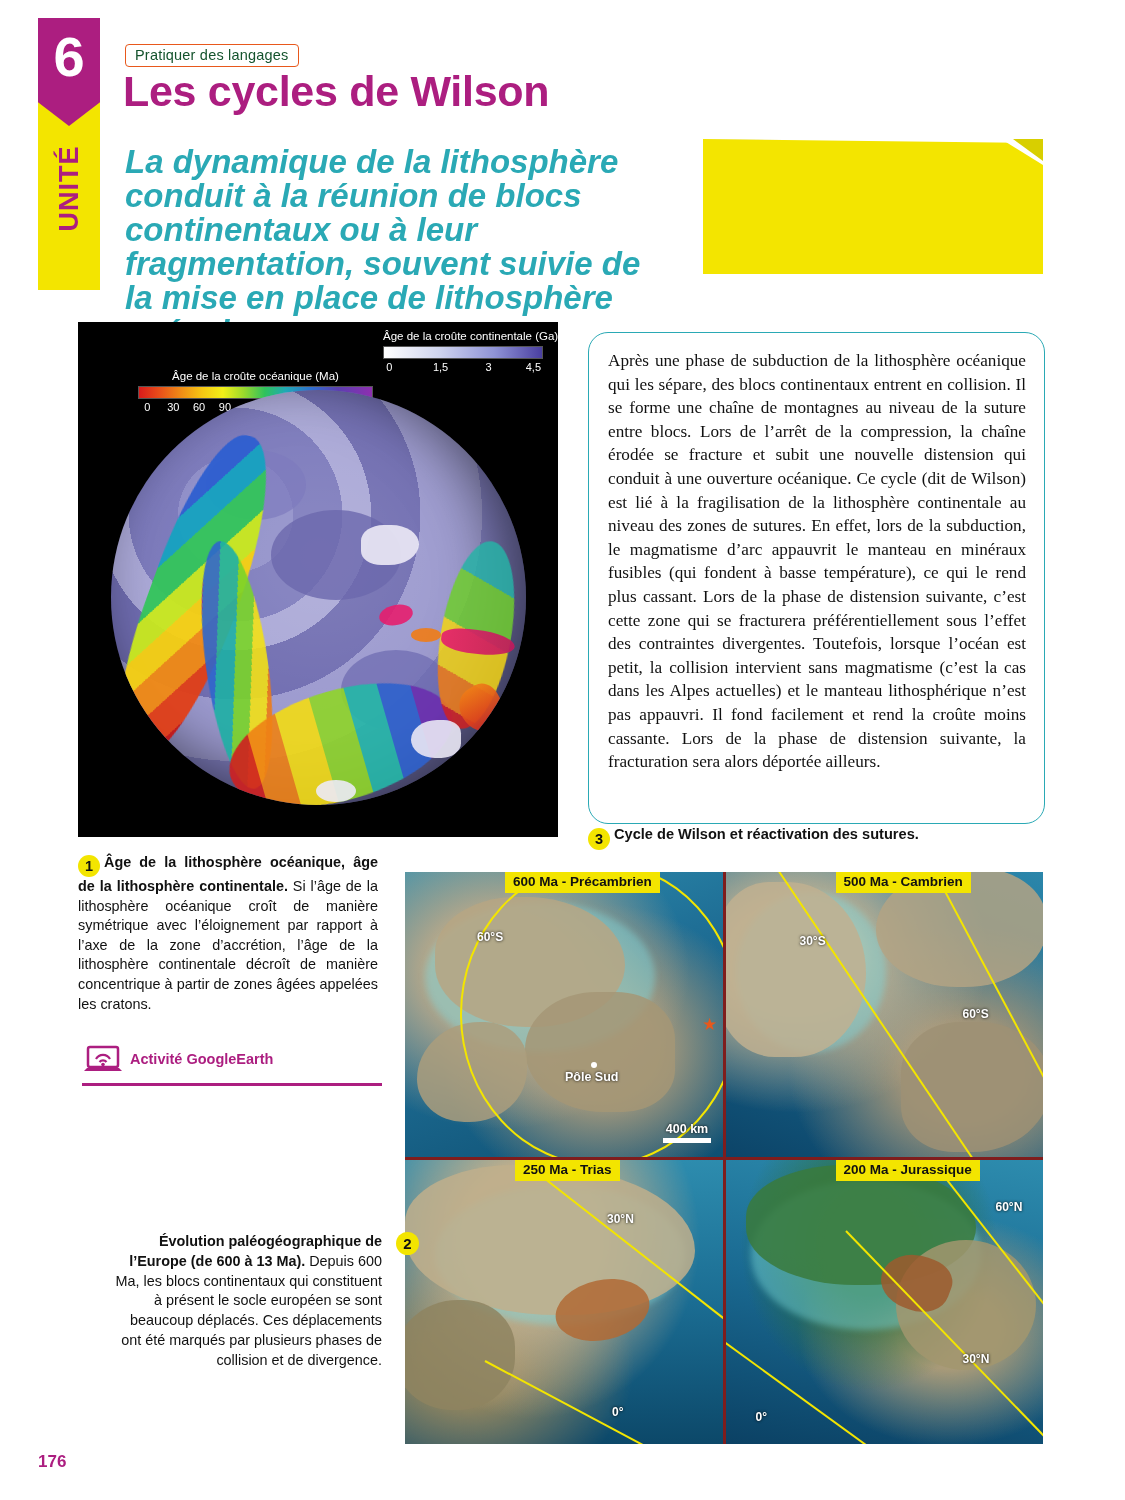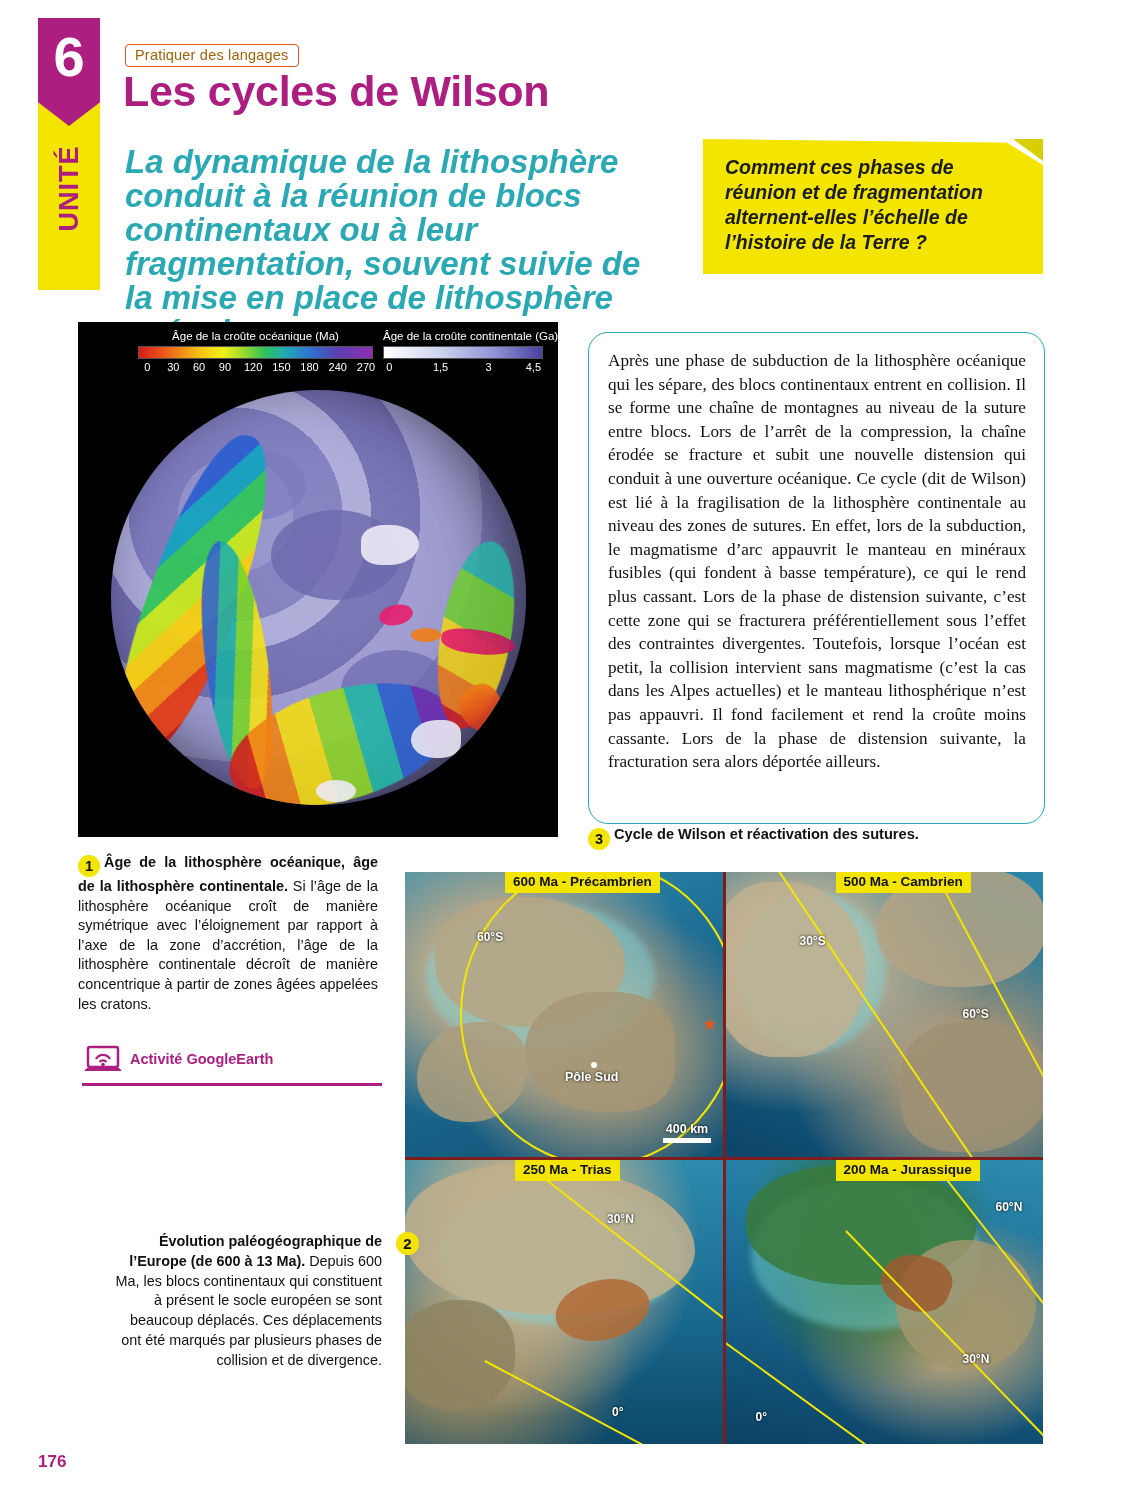--- a/index.html
+++ b/index.html
@@ -61,21 +61,21 @@
     letter-spacing: 1px;
   }
 
   
   .kicker {
     position: absolute;
     left: 125px;
     top: 44px;
     border: 1.5px solid #e8581c;
     border-radius: 4px;
-    color: #a16207;
+    color: #14532d;
     font-family: "Liberation Sans", sans-serif;
     font-size: 14.5px;
     padding: 2px 9px 3px 9px;
     letter-spacing: .2px;
   }
   .title {
     position: absolute;
     left: 123px;
     top: 67px;
     color: #ac1e80;
@@ -505,26 +505,25 @@
 </div>
 
 <div class="kicker">Pratiquer des langages</div>
 <div class="title">Les cycles de Wilson</div>
 <div class="intro">La dynamique de la lithosphère conduit à la réunion de blocs continentaux ou à leur fragmentation, souvent suivie de la mise en place de lithosphère océanique.</div>
 
 <div class="question-note">
   <div class="sheet"></div>
   <div class="fold"></div>
   <div class="fold2"></div>
-  <div class="question-text">Comment ces phases de réunion et de fragmentation alternent-elles l’échelle de l’histoire de la Terre ?</div>
 </div>
 
 <div class="globe-fig">
   <div class="legend-row">
-    <div class="legend-block" style="left:60px; width:235px;">
+    <div class="legend-block" style="left:60px; width:235px;margin-top:40px;">
       <div class="legend-title">Âge de la croûte océanique (Ma)</div>
       <div class="legend-bar bar-ocean"></div>
       <div class="legend-ticks">
         <span style="left:4%">0</span>
         <span style="left:15%">30</span>
         <span style="left:26%">60</span>
         <span style="left:37%">90</span>
         <span style="left:49%">120</span>
         <span style="left:61%">150</span>
         <span style="left:73%">180</span>

